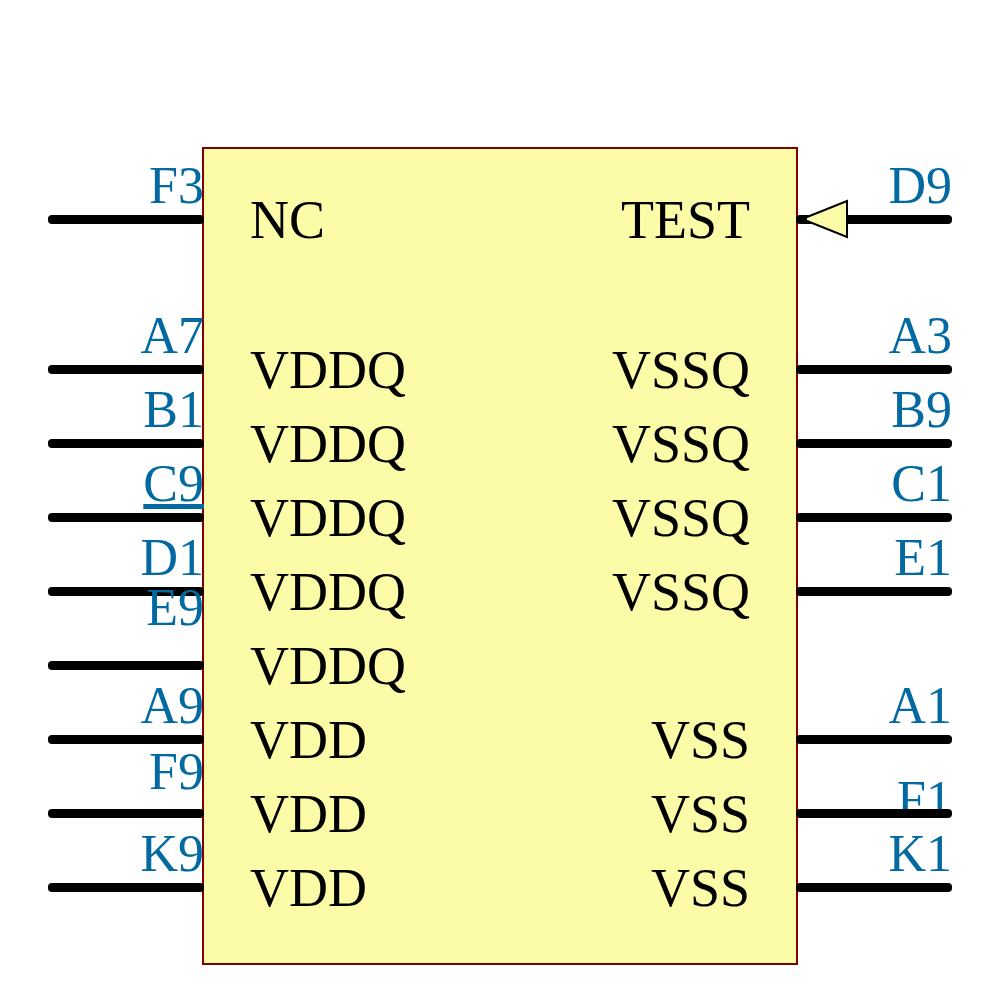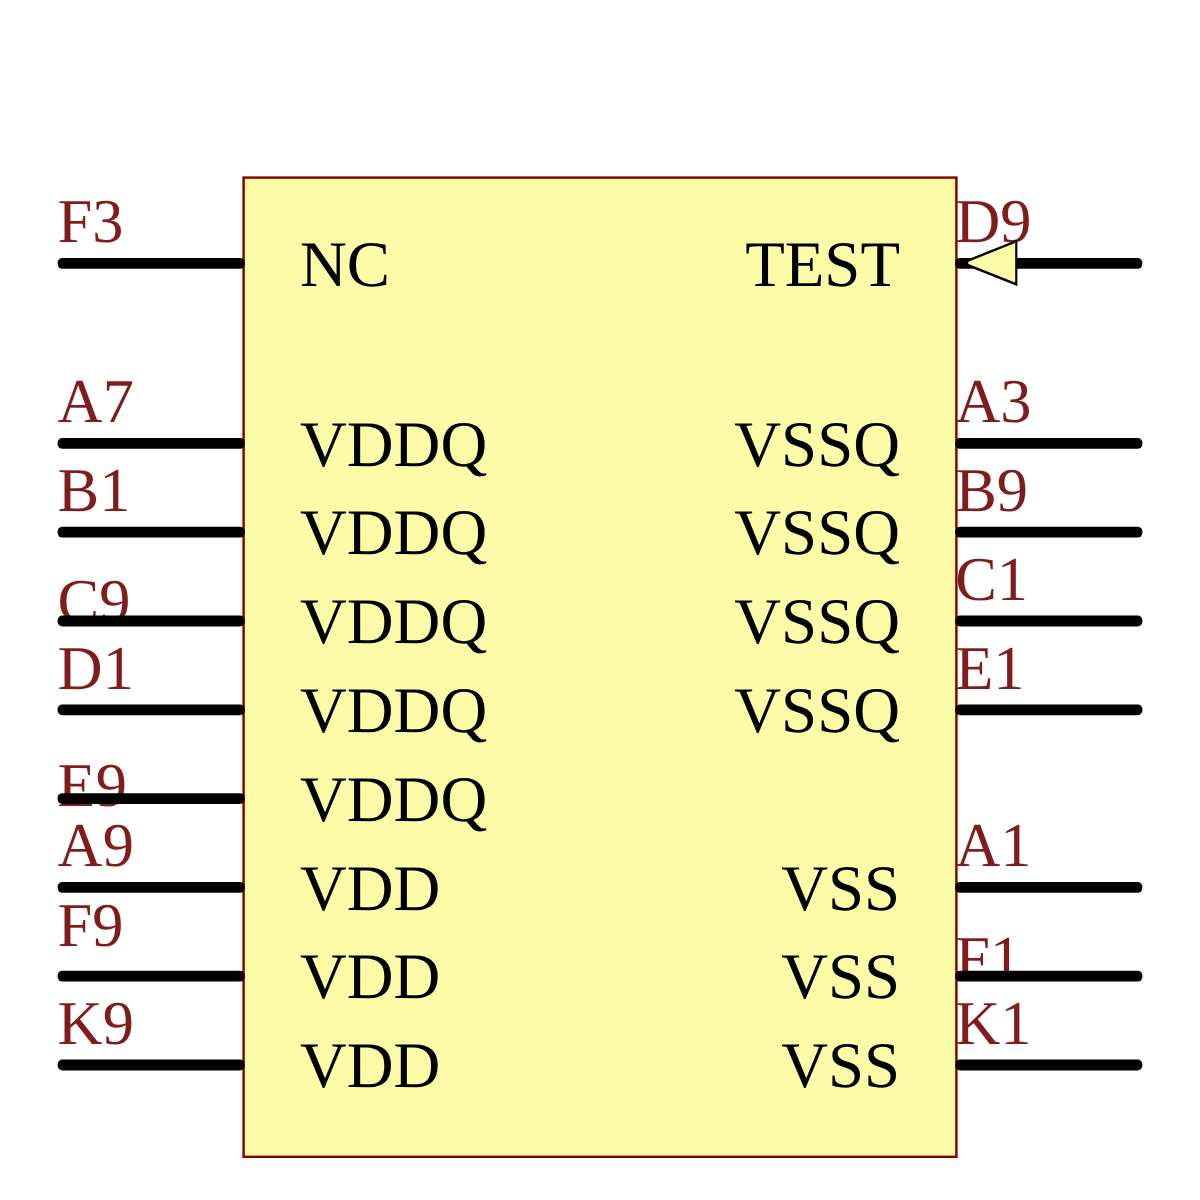--- a/index.html
+++ b/index.html
@@ -47,24 +47,24 @@
     border-radius: 4px;
   }
   .pin-line.left  { left: 48px;  width: 156px; }
   .pin-line.right { right: 48px; width: 156px; }
 
   
   .pin-label {
     position: absolute;
     font-size: 52px;
     line-height: 52px;
-    color: #7f1d1d;
+    color: #0369a1;
     white-space: nowrap;
     width: 156px;
-    text-align: left;
+    text-align: right;
   }
   .pin-label.left  { left: 48px; }
   .pin-label.right { right: 48px; }
 
   
   .arrow-head {
     position: absolute;
     width: 48px;
     height: 40px;
   }
@@ -77,25 +77,25 @@
 
   <div id="chip-body"></div>
 
   <div id="left-pins">
       <div class="pin-label left" style="top: 160px;">F3</div>
       <div class="pin-line left" style="top: 215px;"></div>
       <div class="pin-label left" style="top: 310px;">A7</div>
       <div class="pin-line left" style="top: 365px;"></div>
       <div class="pin-label left" style="top: 384px;">B1</div>
       <div class="pin-line left" style="top: 439px;"></div>
-      <div class="pin-label left" style="top: 476px;">C9</div>
+      <div class="pin-label left" style="top: 458px; text-decoration: underline;">C9</div>
       <div class="pin-line left" style="top: 513px;"></div>
       <div class="pin-label left" style="top: 532px;">D1</div>
       <div class="pin-line left" style="top: 587px;"></div>
-      <div class="pin-label left" style="top: 630px;">E9</div>
+      <div class="pin-label left" style="top: 582px;">E9</div>
       <div class="pin-line left" style="top: 661px;"></div>
       <div class="pin-label left" style="top: 680px;">A9</div>
       <div class="pin-line left" style="top: 735px;"></div>
       <div class="pin-label left" style="top: 746px;">F9</div>
       <div class="pin-line left" style="top: 809px;"></div>
       <div class="pin-label left" style="top: 828px;">K9</div>
       <div class="pin-line left" style="top: 883px;"></div>
     </div>
   <div id="right-pins">
       <div class="pin-label right" style="top: 160px;">D9</div>

